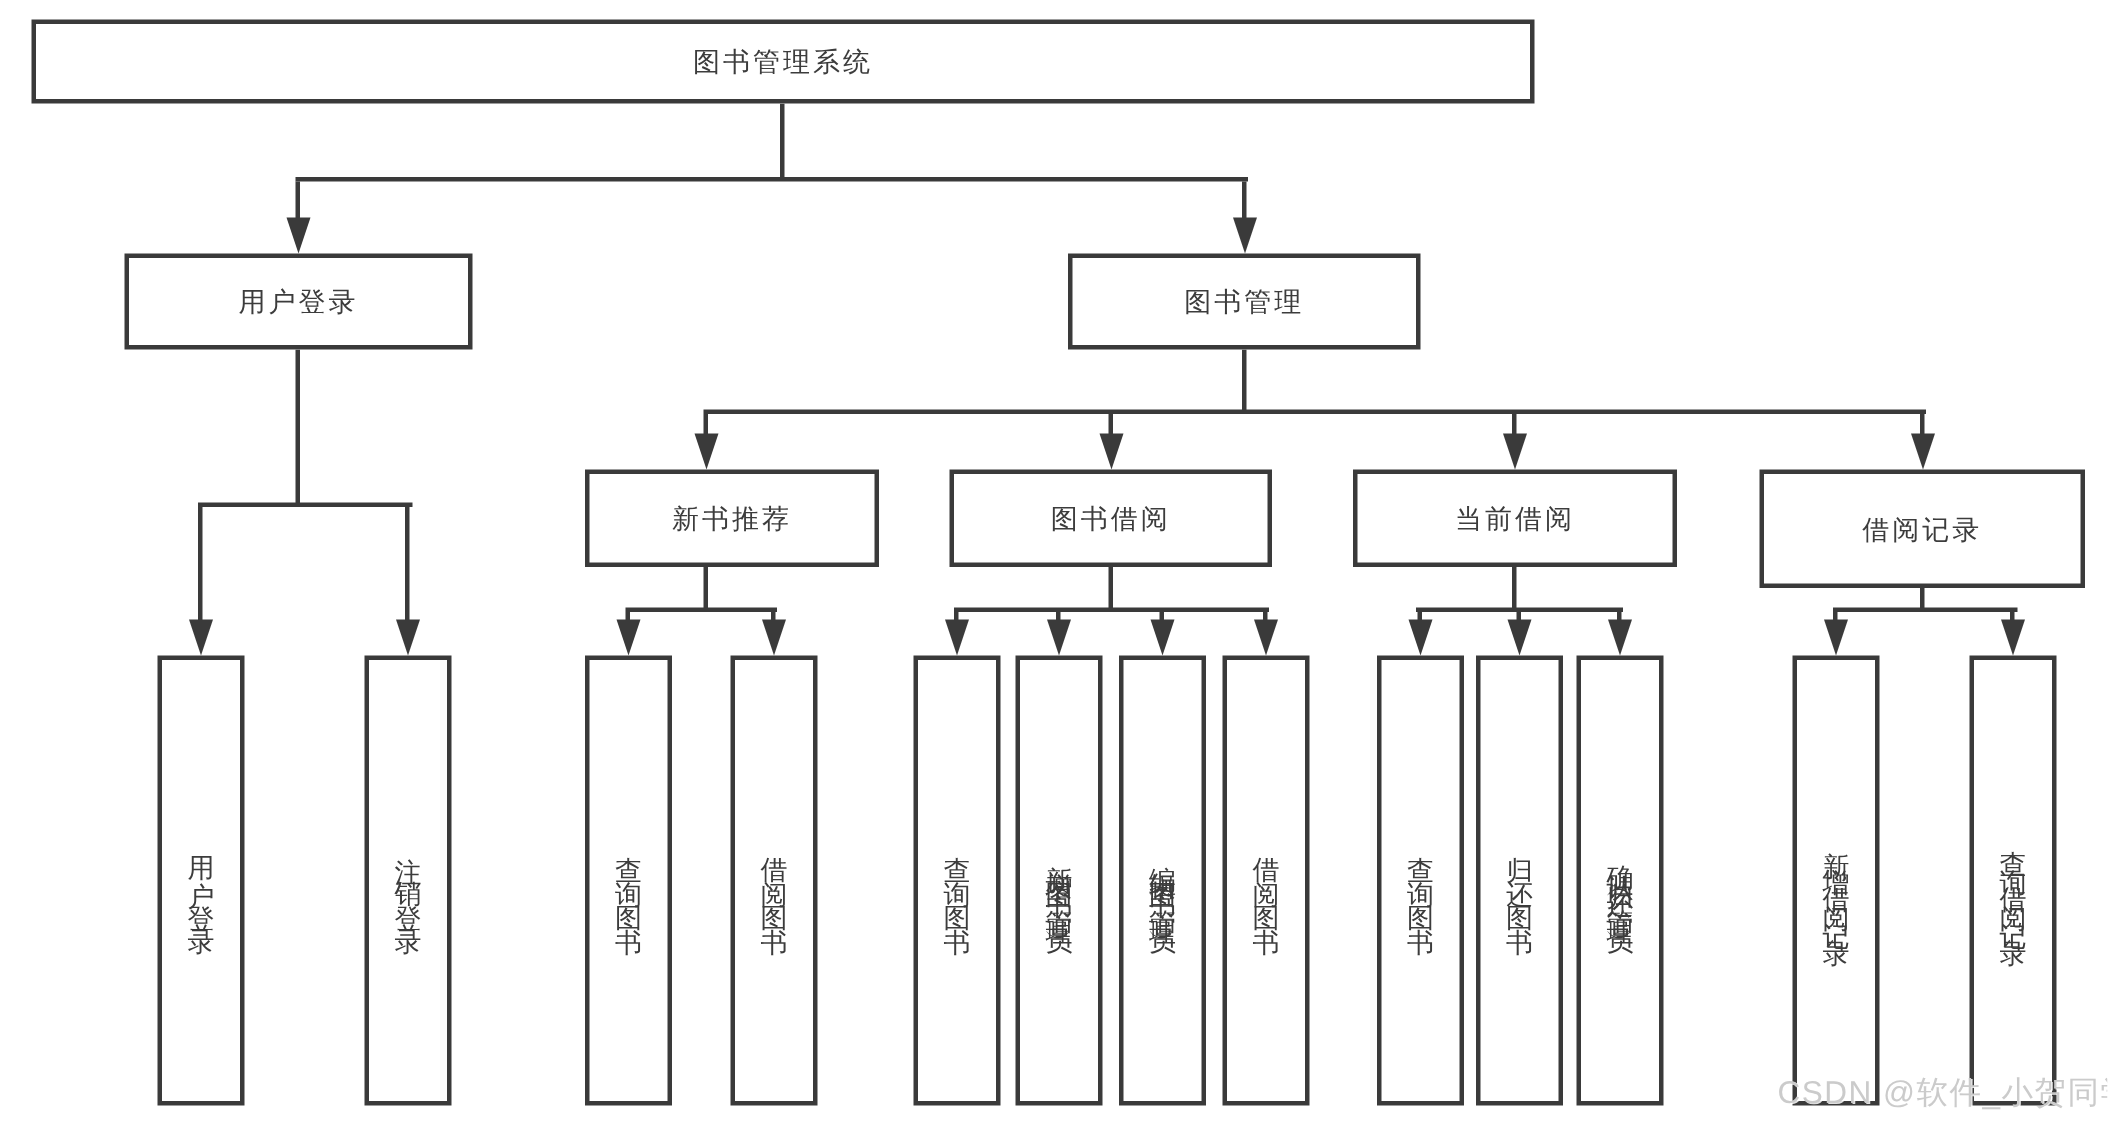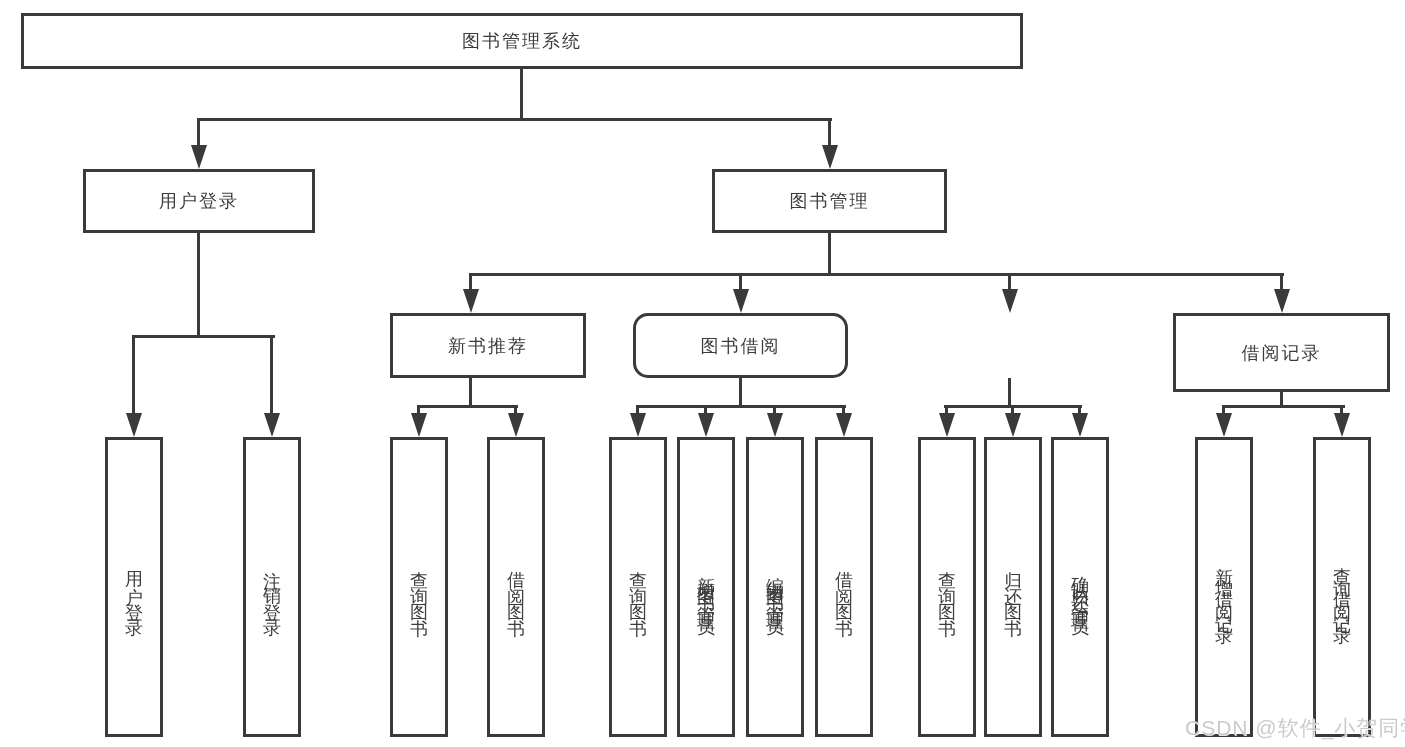--- a/index.html
+++ b/index.html
@@ -86,21 +86,22 @@
   <div class="vl" style="left:469px;  top:276px; height:15px;"></div>
   <div class="vl" style="left:739px;  top:276px; height:15px;"></div>
   <div class="vl" style="left:1008px; top:276px; height:15px;"></div>
   <div class="vl" style="left:1280px; top:276px; height:15px;"></div>
   <div class="arrow" style="left:463px;  top:289px;"></div>
   <div class="arrow" style="left:733px;  top:289px;"></div>
   <div class="arrow" style="left:1002px; top:289px;"></div>
   <div class="arrow" style="left:1274px; top:289px;"></div>
 
   <div class="box" style="left:371px; top:313px; width:196px; height:65px;margin-left:19px;">新书推荐</div>
-  <div class="box" style="left:633px; top:313px; width:215px; height:65px;border-radius:15px;">图书借阅</div>
+  <div class="box" style="left:633px; top:313px; width:215px; height:65px;">图书借阅</div>
+  <div class="box" style="left:902px; top:313px; width:216px; height:65px;">当前借阅</div>
   <div class="box" style="left:1173px; top:313px; width:217px; height:79px;">借阅记录</div>
 
   <div class="vl" style="left:469px; top:378px; height:29px;"></div>
   <div class="hl" style="left:417px; top:405px; width:101px;"></div>
   <div class="vl" style="left:417px; top:408px; height:7px;"></div>
   <div class="vl" style="left:514px; top:408px; height:7px;"></div>
   <div class="arrow" style="left:411px; top:413px;"></div>
   <div class="arrow" style="left:508px; top:413px;"></div>
 
   <div class="vl" style="left:739px; top:378px; height:29px;"></div>

